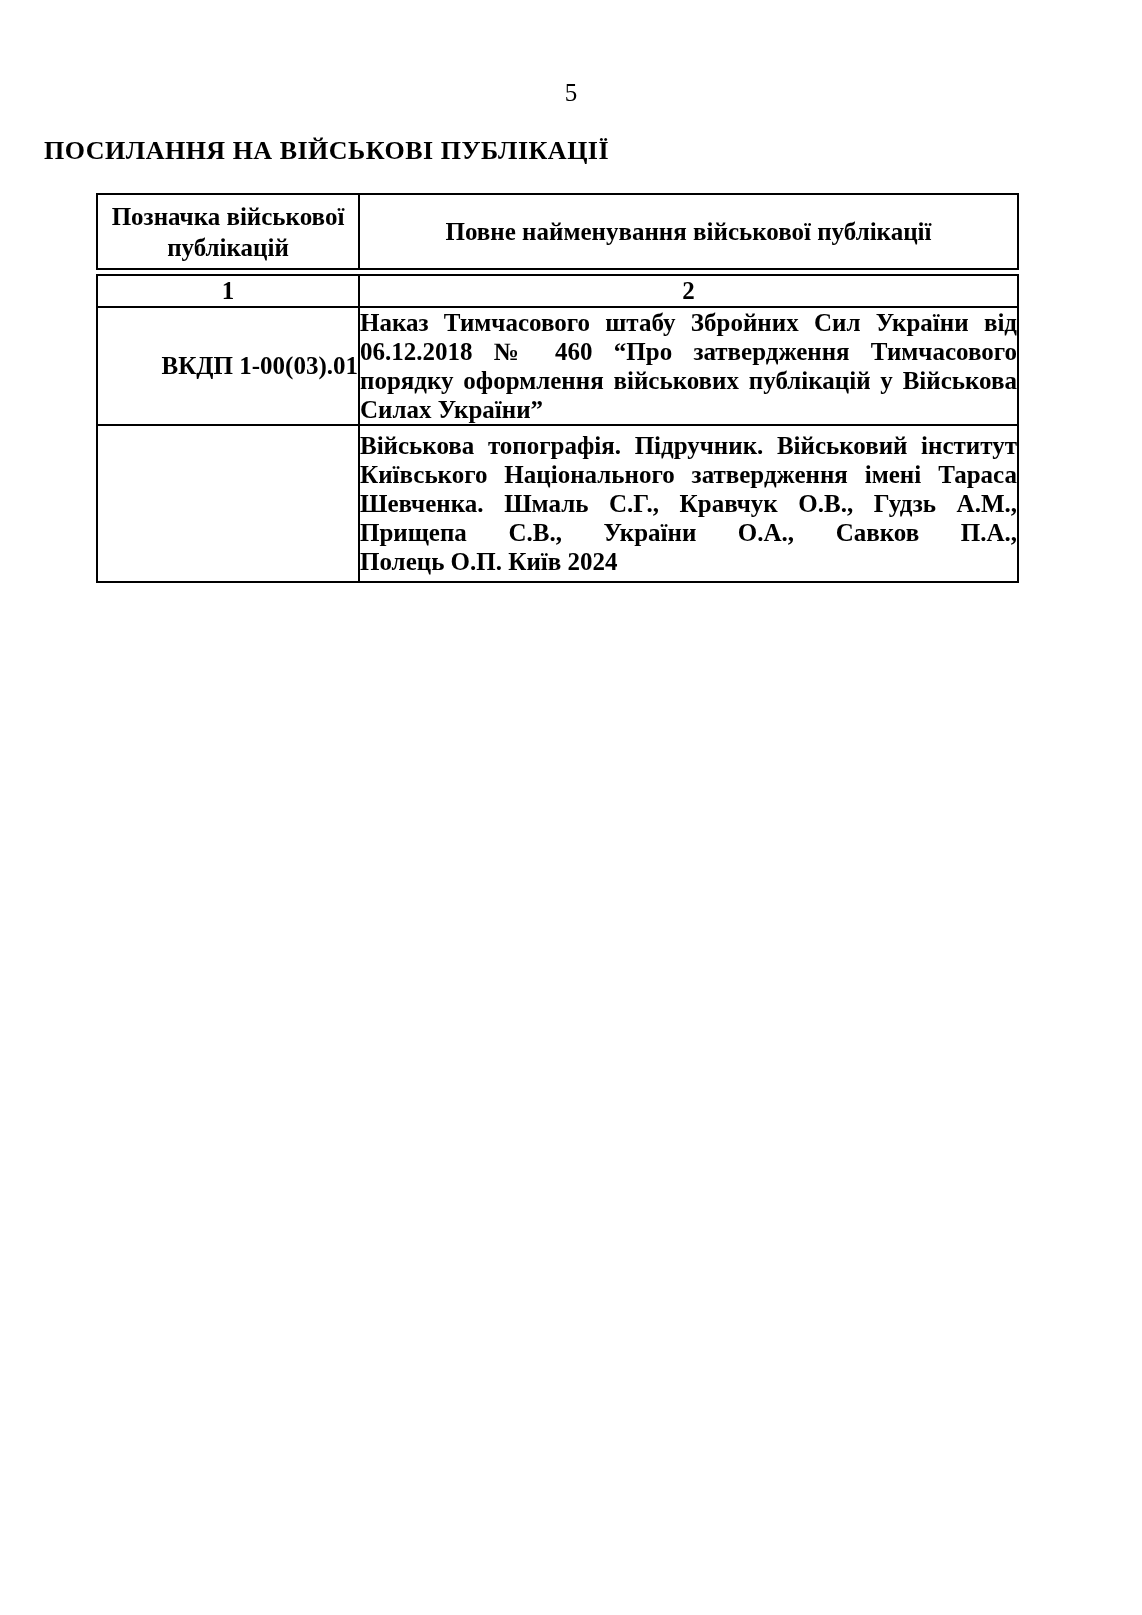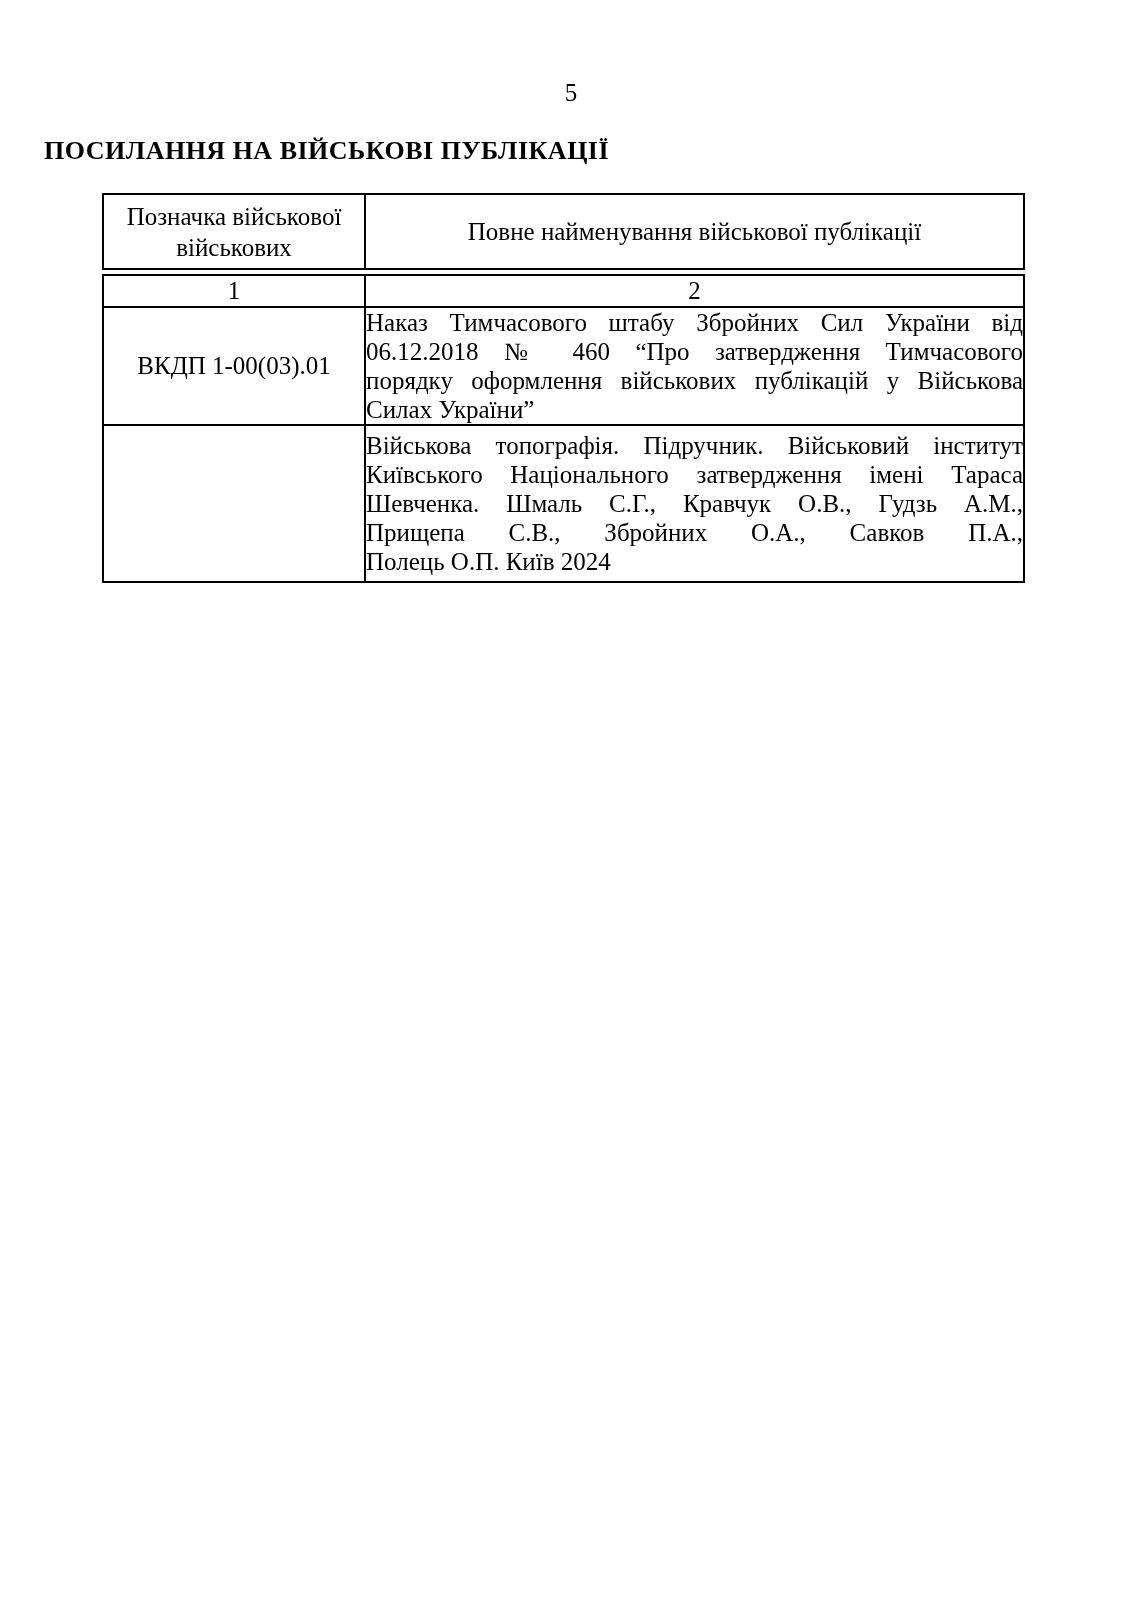--- a/index.html
+++ b/index.html
@@ -32,22 +32,23 @@
     text-align: left;
     font-size: 26px;
     font-weight: bold;
     line-height: 30px;
     letter-spacing: 0.5px;
     padding-left: 44px;
   }
   .table-wrap {
     position: absolute;
     top: 193px;
-    left: 102px;
+    left: 96px;
     width: 917px;
+    font-weight: bold;
   }
   table.doc-table {
     border-collapse: collapse;
     width: 917px;
     table-layout: fixed;
   }
   table.doc-table td {
     border: 2px solid #000000;
     font-size: 25px;
     vertical-align: middle;
@@ -62,21 +63,21 @@
   }
   .body-table { margin-top: 4px; }
   .index-row td {
     height: 30px;
     text-align: center;
     line-height: 30px;
   }
   .row-1 { height: 115px; }
   .row-2 { height: 157px; }
   td.designation-cell {
-    text-align: center;
+    text-align: right;
     vertical-align: middle;
   }
   td.fullname-cell {
     vertical-align: top;
     padding: 1px 4px 2px 4px;
   }
   .jline {
     text-align: justify;
     text-align-last: justify;
     line-height: 29px;
@@ -94,21 +95,21 @@
 
 <div class="doc-title">ПОСИЛАННЯ НА ВІЙСЬКОВІ ПУБЛІКАЦІЇ</div>
 
 <div class="table-wrap">
 
   <table class="doc-table header-table">
     <tbody>
         <tr>
       <td class="col-designation">
         <div>Позначка військової</div>
-        <div>військових</div>
+        <div>публікацій</div>
       </td>
       <td class="col-fullname">Повне найменування військової публікації</td>
     </tr>
   </tbody>
     </table>
 
   <table class="doc-table body-table">
     <tbody>
         <tr class="index-row">
       <td class="col-designation">1</td>
@@ -124,20 +125,20 @@
         <div class="jline jline-last">Силах України”</div>
       </td>
     </tr>
 
     <tr class="row-2">
       <td class="col-designation designation-cell"></td>
       <td class="col-fullname fullname-cell">
         <div class="jline">Військова топографія. Підручник. Військовий інститут</div>
         <div class="jline">Київського Національного затвердження імені Тараса</div>
         <div class="jline">Шевченка. Шмаль С.Г., Кравчук О.В., Гудзь А.М.,</div>
-        <div class="jline">Прищепа С.В., Збройних О.А., Савков П.А.,</div>
+        <div class="jline">Прищепа С.В., України О.А., Савков П.А.,</div>
         <div class="jline jline-last">Полець О.П. Київ 2024</div>
       </td>
     </tr>
   </tbody>
     </table>
 
 </div>
 
 </body></html>

